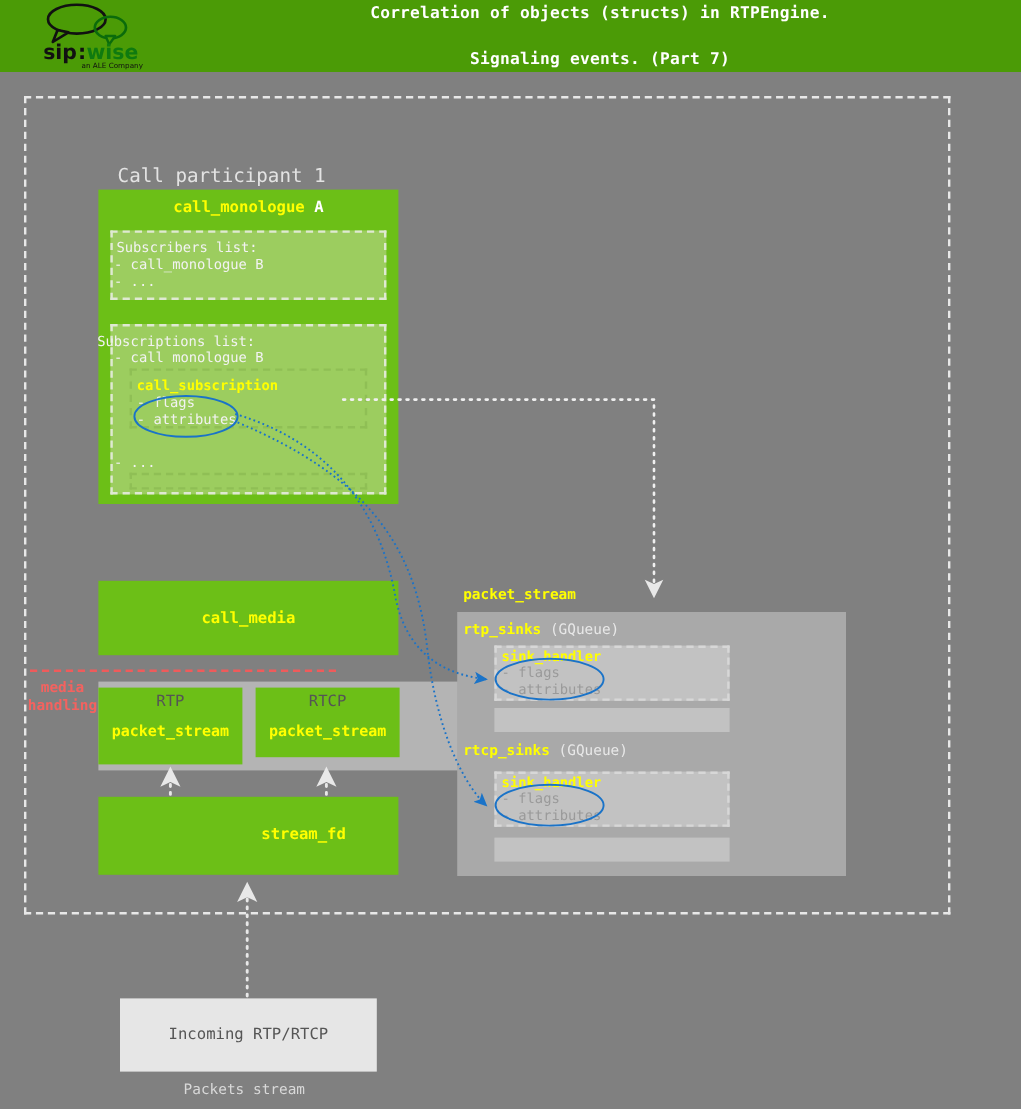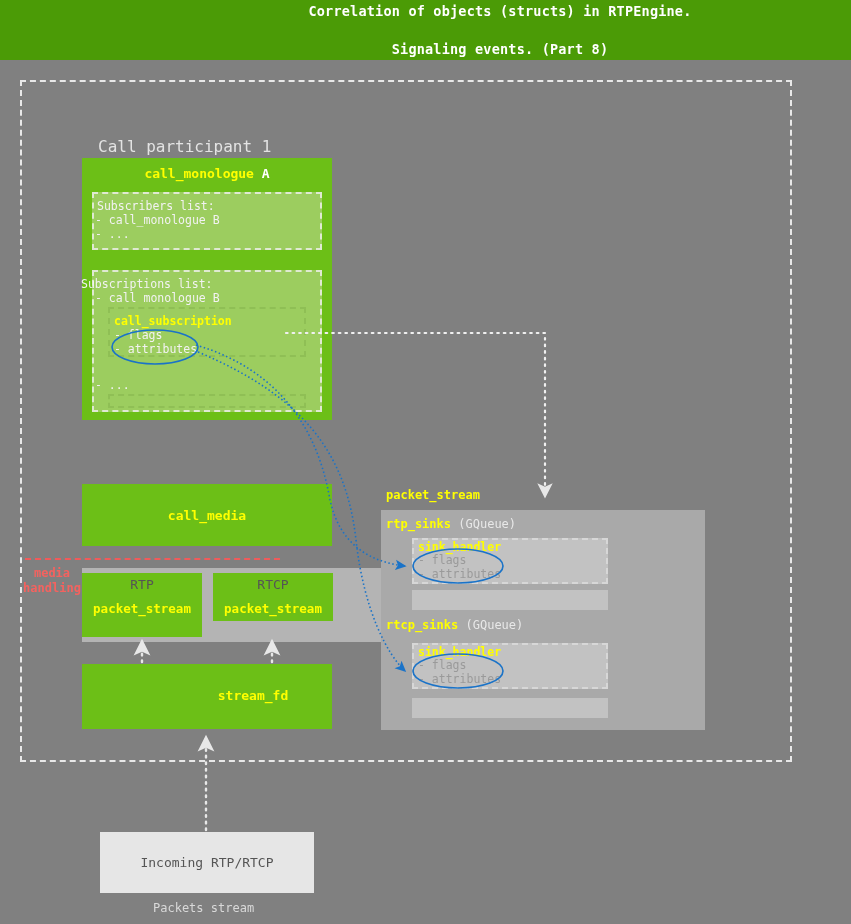--- a/index.html
+++ b/index.html
@@ -58,23 +58,35 @@
         display:flex;align-items:center;justify-content:center;}
   .bcap{position:absolute;color:#d9d9d9;font-size:12px;white-space:nowrap;}
 
   svg.overlay{position:absolute;left:0;top:0;width:851px;height:924px;
               pointer-events:none;}
 </style>
 </head>
 <body>
 
 <div class="header">
+  <div class="logo">
+    <svg width="100" height="56" viewBox="0 0 100 56">
+      <ellipse cx="34" cy="14" rx="24" ry="12" fill="none" stroke="#111" stroke-width="2.2"></ellipse>
+      <path d="M18 23 L14 33 L27 25 Z" fill="#4b9b06" stroke="#111" stroke-width="2.2" stroke-linejoin="round"></path>
+      <ellipse cx="62" cy="21" rx="13" ry="9" fill="none" stroke="#0b6b0b" stroke-width="2.2"></ellipse>
+      <path d="M58 28 L61 35 L66 28 Z" fill="#4b9b06" stroke="#0b6b0b" stroke-width="2" stroke-linejoin="round"></path>
+      <text x="6" y="47" font-family="DejaVu Sans, sans-serif" font-size="17" font-weight="bold" fill="#111">sip</text>
+      <text x="35" y="47" font-family="DejaVu Sans, sans-serif" font-size="17" font-weight="bold" fill="#111">:</text>
+      <text x="42" y="47" font-family="DejaVu Sans, sans-serif" font-size="17" font-weight="bold" fill="#0f7a0f">wise</text>
+      <text x="38" y="55" font-family="DejaVu Sans, sans-serif" font-size="6" fill="#111">an ALE Company</text>
+    </svg>
+  </div>
   <div class="title">
     <span>Correlation of objects (structs) in RTPEngine.</span>
-    <span>Signaling events. (Part 8)</span>
+    <span>Signaling events. (Part 7)</span>
   </div>
 </div>
 
 <div class="sig-region"></div>
 
 <div class="caption" style="left:98px;top:137px;">Call participant 1</div>
 
 <div class="gbox" style="left:82px;top:158px;width:250px;height:262px;">
   <div class="gbox-title" style="top:8px;">
     <span>call_monologue</span>
@@ -111,21 +123,21 @@
   <div>handling</div>
 </div>
 
 <div class="mband" style="left:82px;top:568px;width:300px;height:74px;"></div>
 
 <div class="gbox" style="left:82px;top:573px;width:120px;height:64px;">
   <div class="gbox-title" style="top:4px;color:#555555;font-weight:normal;">RTP</div>
   <div class="gbox-title" style="top:28px;font-size:12.5px;">packet_stream</div>
 </div>
 
-<div class="gbox" style="left:213px;top:573px;width:120px;height:48px;">
+<div class="gbox" style="left:213px;top:573px;width:120px;height:58px;">
   <div class="gbox-title" style="top:4px;color:#555555;font-weight:normal;">RTCP</div>
   <div class="gbox-title" style="top:28px;font-size:12.5px;">packet_stream</div>
 </div>
 
 <div class="gbox" style="left:82px;top:664px;width:250px;height:65px;">
   <div class="gbox-title" style="top:24px;padding-left:46px;">stream_fd</div>
 </div>
 
 <div class="glabel" style="left:386px;top:488px;">packet_stream</div>
 

